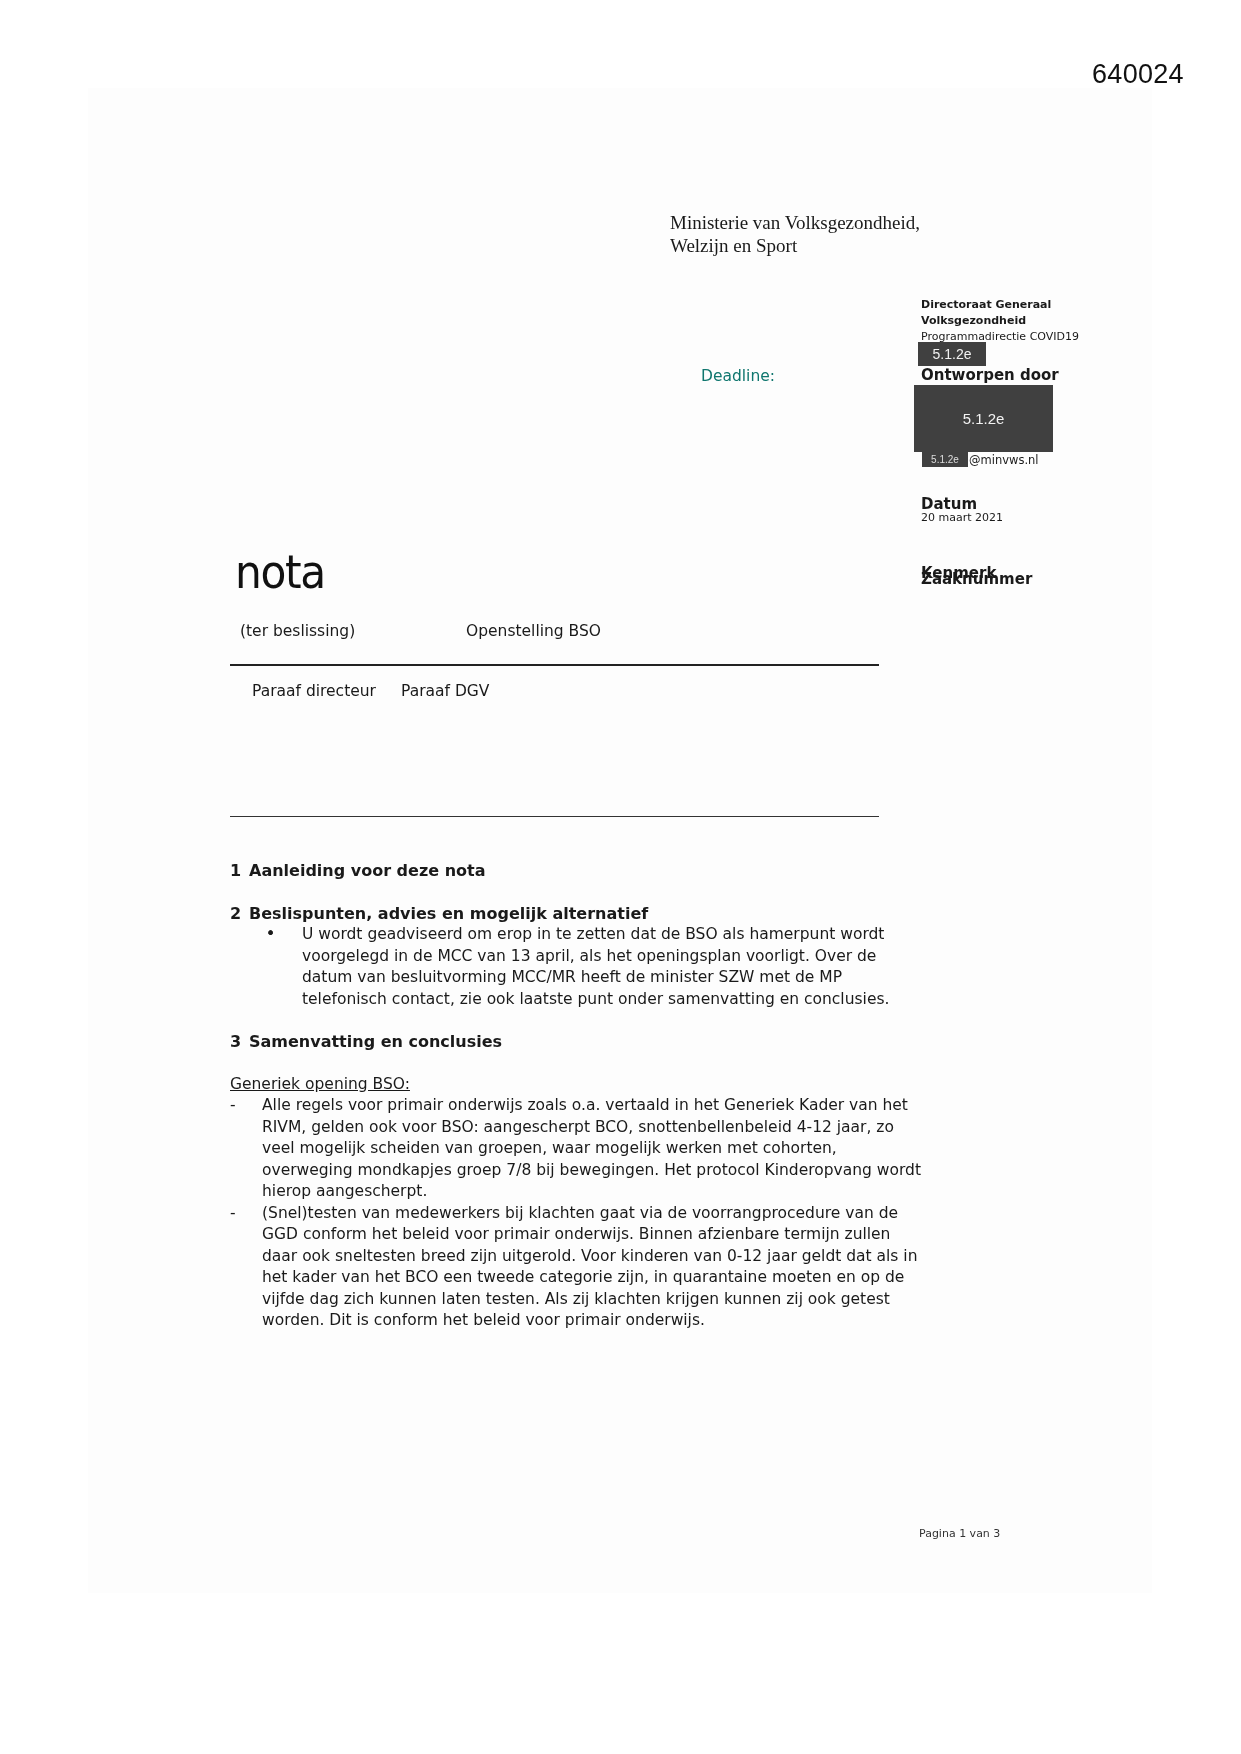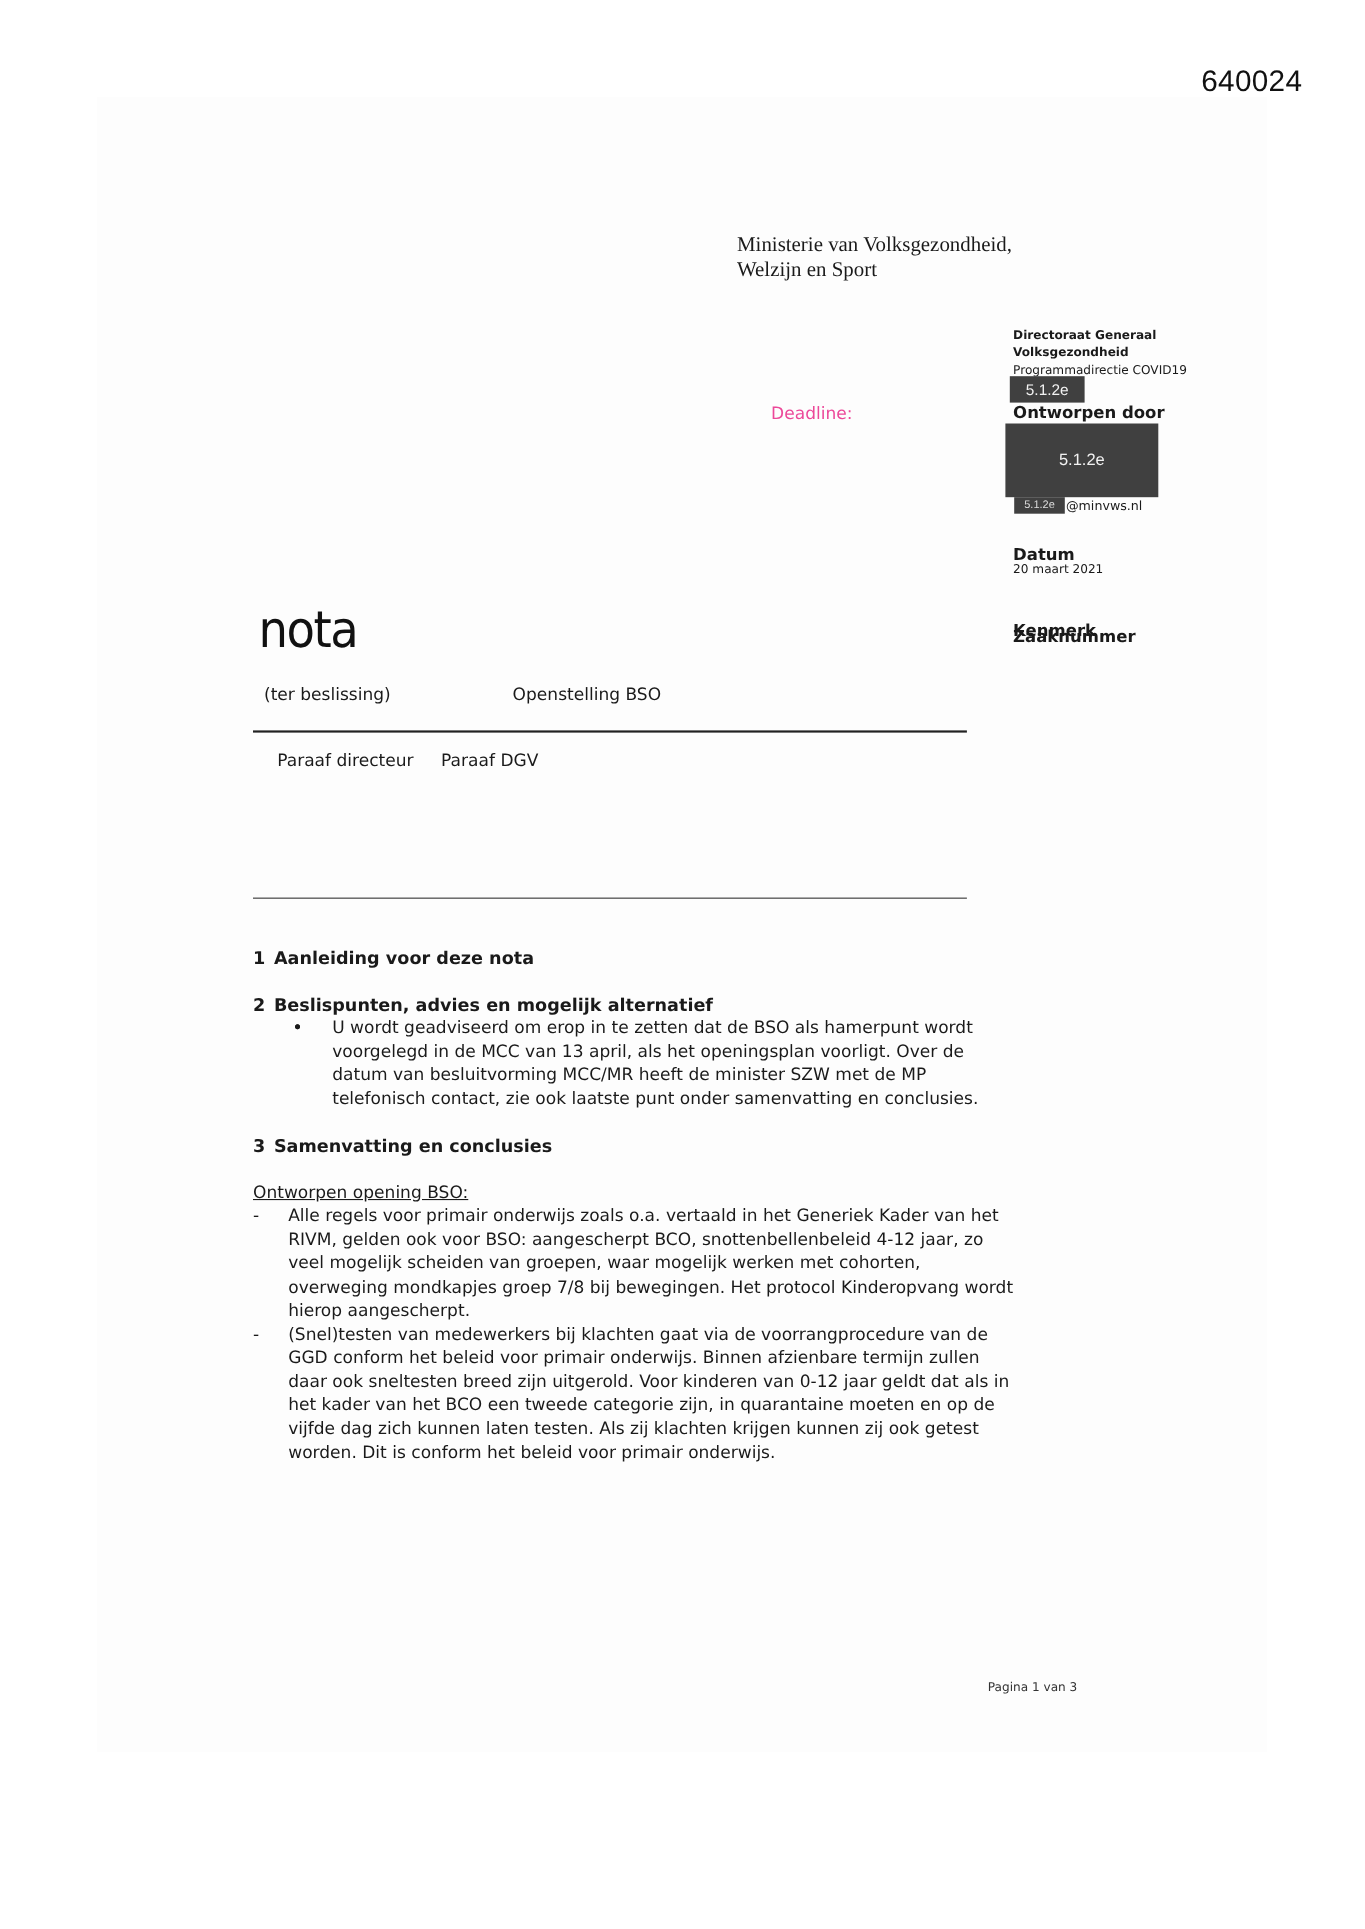--- a/index.html
+++ b/index.html
@@ -3,21 +3,21 @@
   <meta charset="utf-8">
   <style>
     html, body { margin: 0; padding: 0; background: #ffffff; }
     body { width: 1241px; height: 1754px; position: relative; overflow: hidden;
            font-family: "DejaVu Sans", "Liberation Sans", sans-serif; color: #111; }
     .page-bg { position: absolute; left: 88px; top: 88px; width: 1064px; height: 1505px; background: #fdfdfd; }
     .doc-id { position: absolute; left: 1092px; top: 59px; font-family: "Liberation Sans", sans-serif;
               font-size: 27px; color: #111; letter-spacing: 0.3px; }
     .ministry { position: absolute; left: 670px; top: 211px; font-family: "Liberation Serif", "DejaVu Serif", serif;
                 font-size: 19px; line-height: 23px; color: #1a1a1a; }
-    .deadline { position: absolute; left: 701px; top: 367px; font-size: 15.5px; color: #ec4899; }
+    .deadline { position: absolute; left: 701px; top: 367px; font-size: 15.5px; color: #0f766e; }
     .sidebar { position: absolute; left: 921px; top: 297px; font-size: 11px; line-height: 16px; color: #1a1a1a; width: 230px; }
     .sidebar .b { font-weight: bold; }
     .redact { position: absolute; background: #404040; color: #f2f2f2; font-family: Liberation Sans, sans-serif;
               display: flex; align-items: center; justify-content: center; }
     .r1 { left: 918px; top: 342px; width: 68px; height: 24px; font-size: 14px; }
     .r2 { left: 914px; top: 385px; width: 139px; height: 67px; font-size: 15px; }
     .r3 { left: 922px; top: 452px; width: 46px; height: 15px; font-size: 10px; color: #ddd; }
     .email { position: absolute; left: 969px; top: 452px; font-size: 11.5px; line-height: 16px; color: #1a1a1a; }
     .meta-label { position: absolute; left: 921px; font-size: 15px; font-weight: bold; color: #1a1a1a; }
     .meta-value { position: absolute; left: 921px; font-size: 11px; color: #1a1a1a; }
@@ -30,21 +30,21 @@
     .h { font-weight: bold; font-size: 16px; margin: 0; }
     .h .num { display: inline-block; width: 19px; }
     .para-hang { padding-left: 38px; text-indent: -19px; margin: 0; }
     .bullets { list-style: none; margin: 0; padding: 0 0 0 36px; }
     .bullets li { position: relative; padding-left: 36px; margin: 0; }
     .bullets li .dot { position: absolute; left: 0; top: 0; }
     .gap { height: 21px; }
     .underline { text-decoration: underline; margin: 0; }
     .dash-item { position: relative; padding-left: 32px; margin: 0; }
     .dash-item .dash { position: absolute; left: 0; top: 0; }
-    .page-num { position: absolute; left: 898px; top: 1527px; font-size: 11px; color: #333; }
+    .page-num { position: absolute; left: 919px; top: 1527px; font-size: 11px; color: #333; }
   </style>
 </head>
 <body>
 
 <div class="page-bg"></div>
 
 <div class="doc-id">640024</div>
 
 <div class="ministry">
   <div>Ministerie van Volksgezondheid,</div>
@@ -88,18 +88,18 @@
 
   <p class="h"><span class="num">2</span><span>Beslispunten, advies en mogelijk alternatief</span></p>
   <ul class="bullets">
     <li><span class="dot">•</span></li>
     <li><span class="dot">•</span><span>U wordt geadviseerd om erop in te zetten dat de BSO als hamerpunt wordt voorgelegd in de MCC van 13 april, als het openingsplan voorligt. Over de datum van besluitvorming MCC/MR heeft de minister SZW met de MP telefonisch contact, zie ook laatste punt onder samenvatting en conclusies.</span></li>
   </ul>
   <div class="gap"></div>
 
   <p class="h"><span class="num">3</span><span>Samenvatting en conclusies</span></p>
   <div class="gap"></div>
-  <p class="underline">Ontworpen opening BSO:</p>
+  <p class="underline">Generiek opening BSO:</p>
   <p class="dash-item"><span class="dash">-</span><span>Alle regels voor primair onderwijs zoals o.a. vertaald in het Generiek Kader van het RIVM, gelden ook voor BSO: aangescherpt BCO, snottenbellenbeleid 4-12 jaar, zo veel mogelijk scheiden van groepen, waar mogelijk werken met cohorten, overweging mondkapjes groep 7/8 bij bewegingen. Het protocol Kinderopvang wordt hierop aangescherpt.</span></p>
   <p class="dash-item"><span class="dash">-</span><span>(Snel)testen van medewerkers bij klachten gaat via de voorrangprocedure van de GGD conform het beleid voor primair onderwijs. Binnen afzienbare termijn zullen daar ook sneltesten breed zijn uitgerold. Voor kinderen van 0-12 jaar geldt dat als in het kader van het BCO een tweede categorie zijn, in quarantaine moeten en op de vijfde dag zich kunnen laten testen. Als zij klachten krijgen kunnen zij ook getest worden. Dit is conform het beleid voor primair onderwijs.</span></p>
 </div>
 
 <div class="page-num">Pagina 1 van 3</div>
 
 </body></html>

